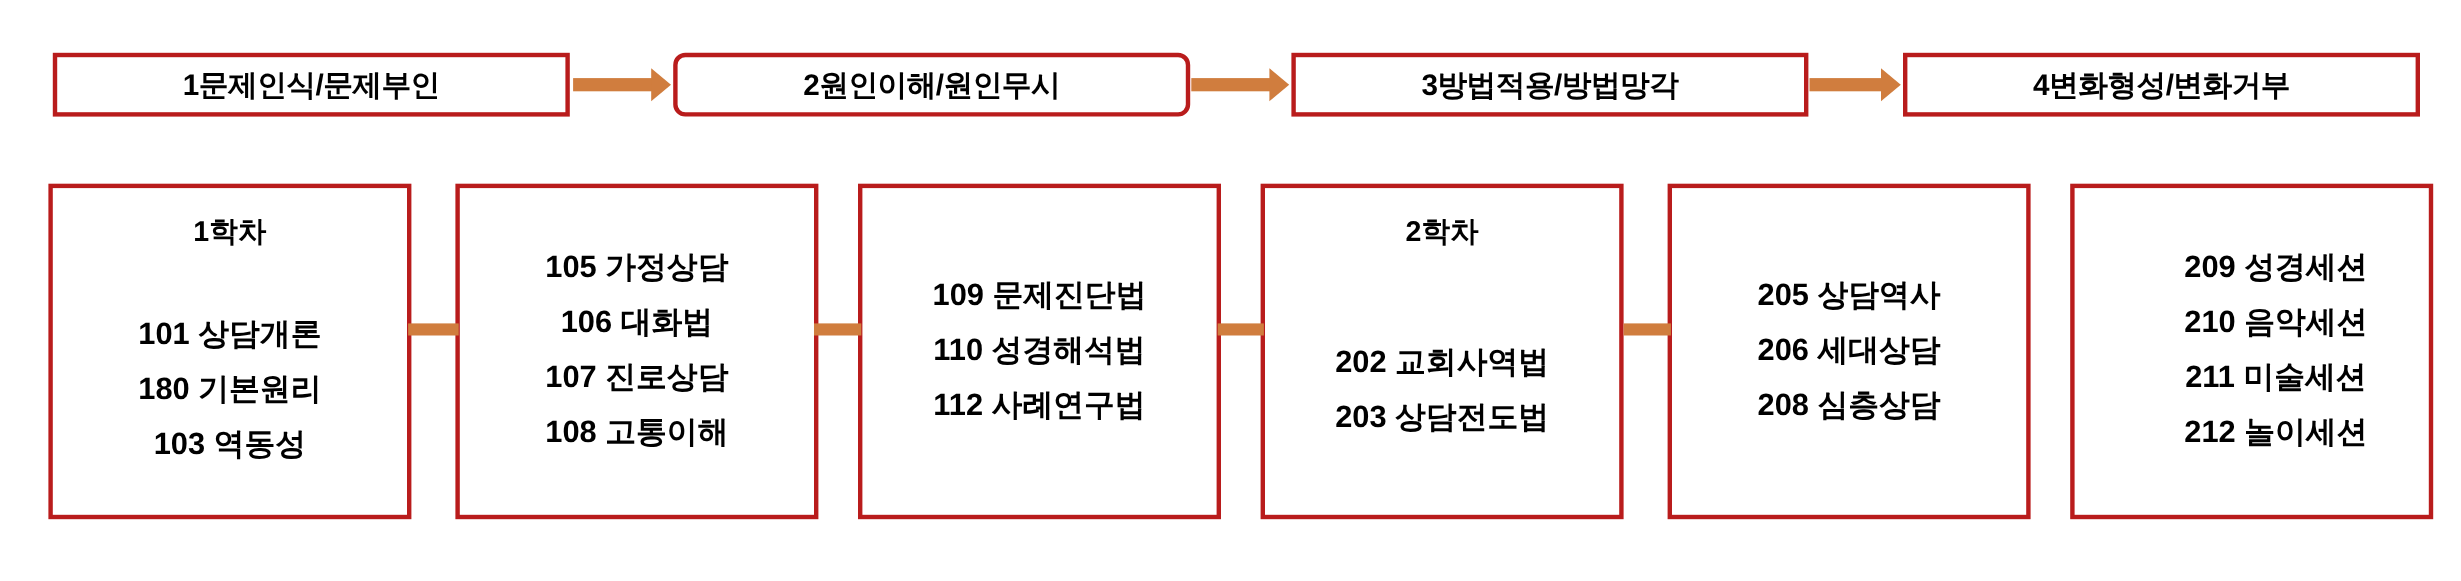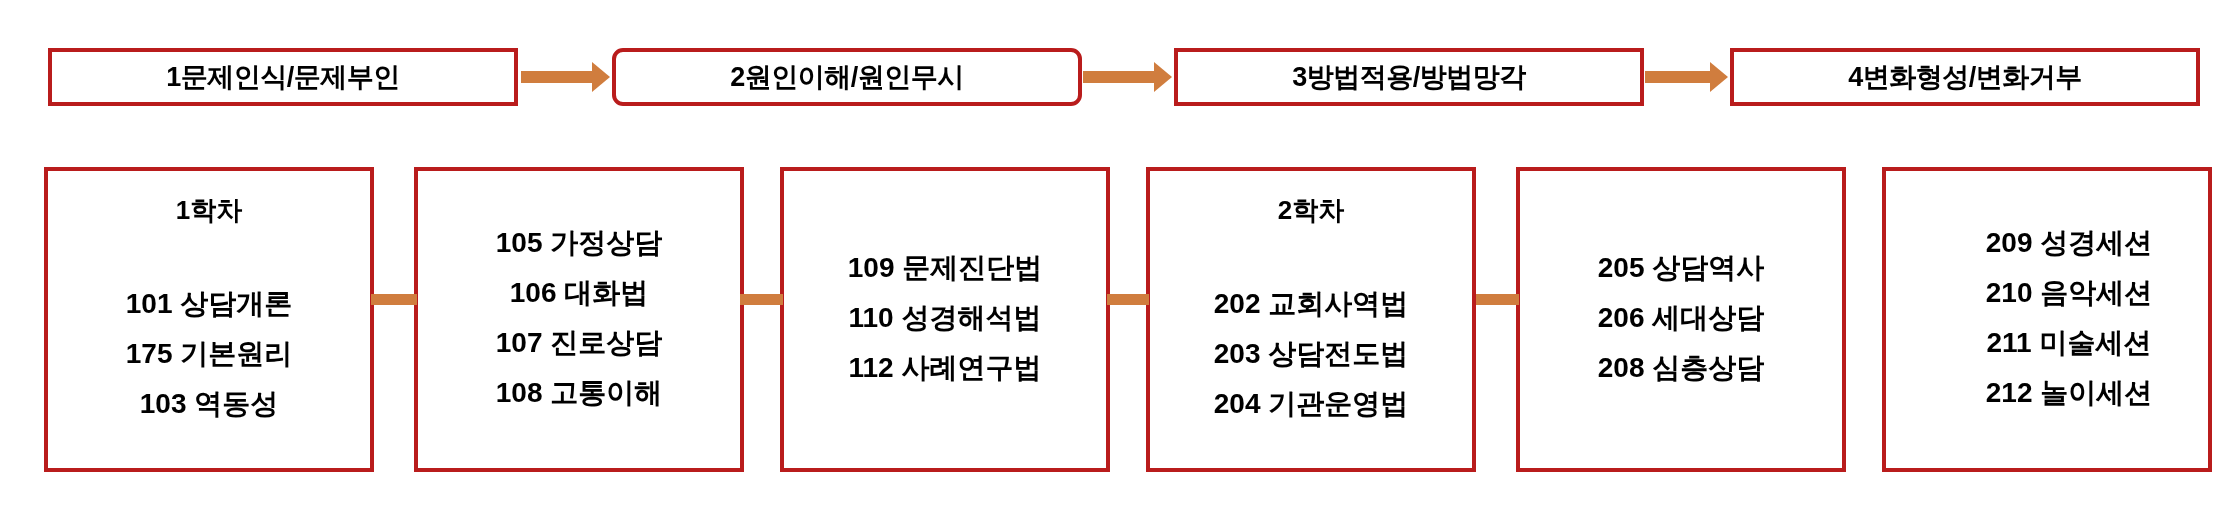--- a/index.html
+++ b/index.html
@@ -150,21 +150,21 @@
   </div>
 
   <div class="arrow" id="arrow-0"></div>
   <div class="arrow" id="arrow-1"></div>
   <div class="arrow" id="arrow-2"></div>
 
   <div class="box course-box" id="course-0">
     <span class="course-header">1학차</span>
     <div class="course-items">
       <span class="course-item">101  상담개론</span>
-      <span class="course-item">175  기본원리</span>
+      <span class="course-item">180  기본원리</span>
       <span class="course-item">103  역동성</span>
     </div>
   </div>
 
   <div class="box course-box no-header" id="course-1">
     <div class="course-items">
       <span class="course-item">105  가정상담</span>
       <span class="course-item">106  대화법</span>
       <span class="course-item">107  진로상담</span>
       <span class="course-item">108  고통이해</span>
@@ -177,21 +177,20 @@
       <span class="course-item">110  성경해석법</span>
       <span class="course-item">112  사례연구법</span>
     </div>
   </div>
 
   <div class="box course-box" id="course-3">
     <span class="course-header">2학차</span>
     <div class="course-items">
       <span class="course-item">202  교회사역법</span>
       <span class="course-item">203  상담전도법</span>
-      <span class="course-item">204  기관운영법</span>
     </div>
   </div>
 
   <div class="box course-box no-header" id="course-4">
     <div class="course-items">
       <span class="course-item">205  상담역사</span>
       <span class="course-item">206  세대상담</span>
       <span class="course-item">208  심층상담</span>
     </div>
   </div>

